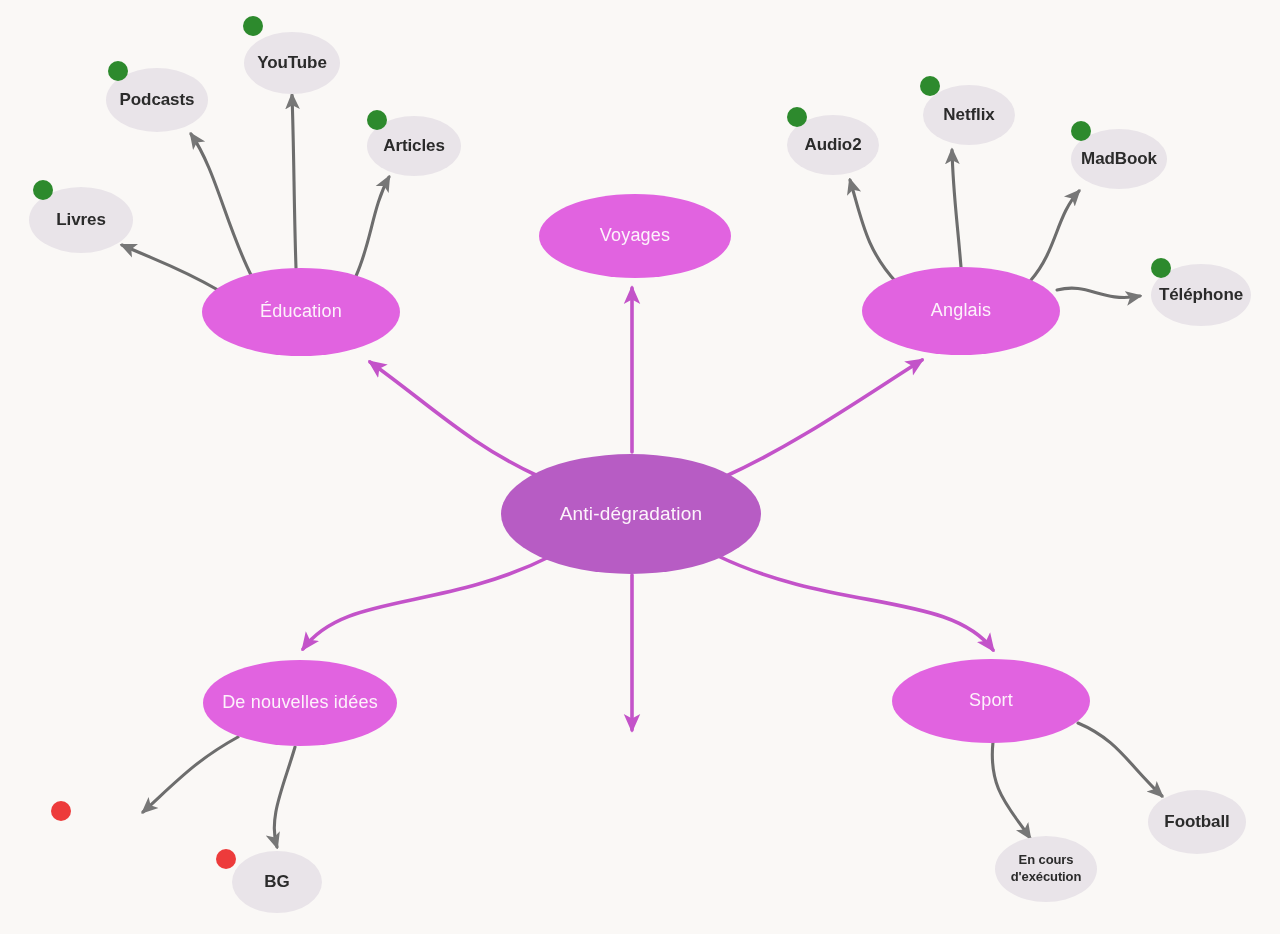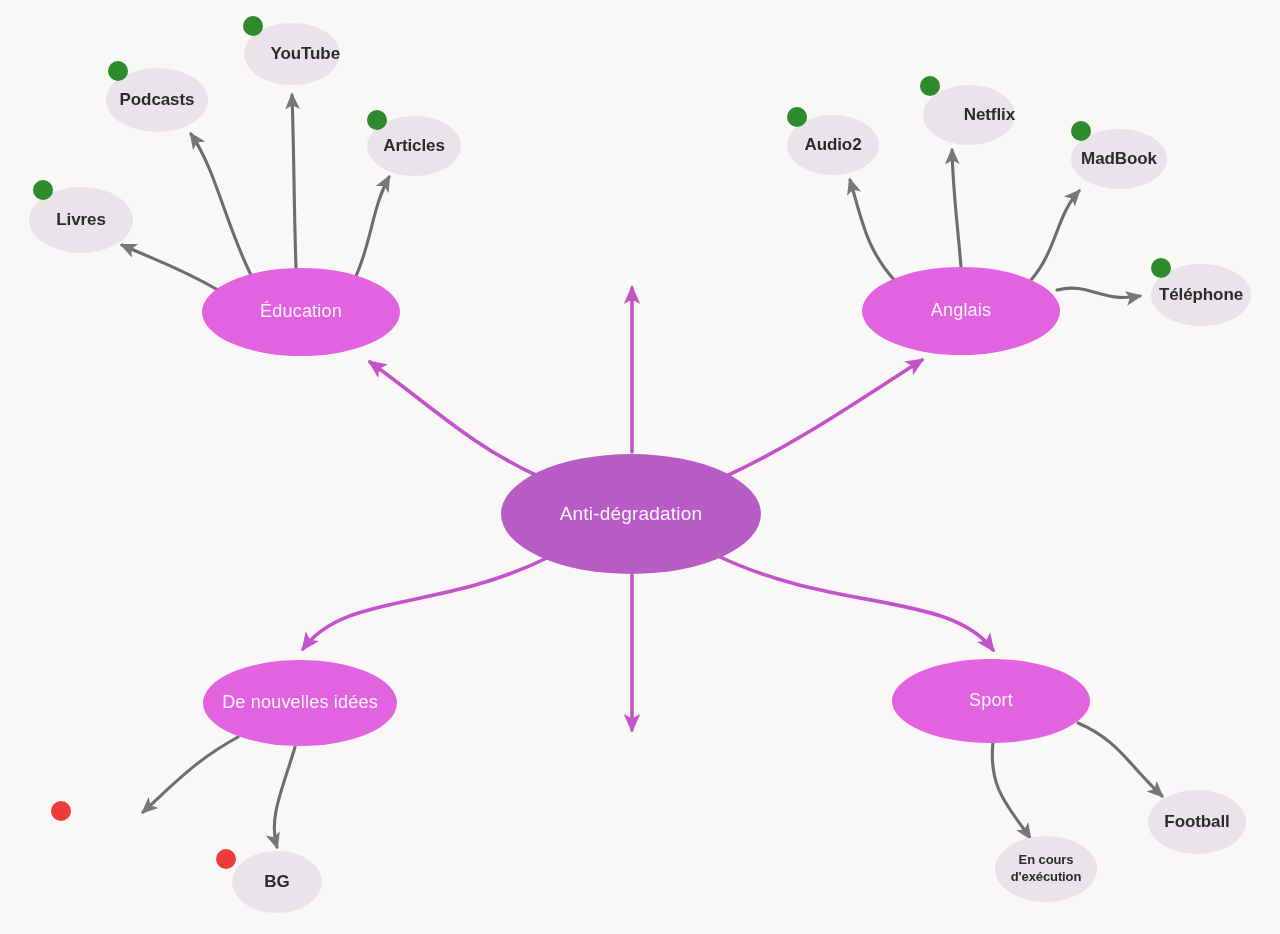--- a/index.html
+++ b/index.html
@@ -114,20 +114,23 @@
   </svg>
 
   <div class="node node-root" style="left:501px; top:454px; width:260px; height:120px;">
     <span class="node-label">Anti-dégradation</span>
   </div>
 
   <div class="node node-branch" style="left:202px; top:268px; width:198px; height:88px;">
     <span class="node-label">Éducation</span>
   </div>
 
+  <div class="node node-branch" style="left:539px; top:194px; width:192px; height:84px;">
+    <span class="node-label">Voyages</span>
+  </div>
 
   <div class="node node-branch" style="left:862px; top:267px; width:198px; height:88px;">
     <span class="node-label">Anglais</span>
   </div>
 
   <div class="node node-branch" style="left:203px; top:660px; width:194px; height:86px;">
     <span class="node-label">De nouvelles idées</span>
   </div>
 
 
@@ -138,36 +141,36 @@
   <div class="node node-branch" style="left:892px; top:659px; width:198px; height:84px;">
     <span class="node-label">Sport</span>
   </div>
   <span class="status-dot" style="left:33px; top:180px; background:#2d8a2d;"></span>
 
   <div class="node node-leaf" style="left:106px; top:68px; width:102px; height:64px;">
     <span class="node-label">Podcasts</span>
   </div>
   <span class="status-dot" style="left:108px; top:61px; background:#2d8a2d;"></span>
 
-  <div class="node node-leaf" style="left:244px; top:23px; width:96px; height:62px;justify-content:flex-end;">
+  <div class="node node-leaf" style="left:244px; top:32px; width:96px; height:62px;">
     <span class="node-label">YouTube</span>
   </div>
   <span class="status-dot" style="left:243px; top:16px; background:#2d8a2d;"></span>
 
   <div class="node node-leaf" style="left:367px; top:116px; width:94px; height:60px;text-align:right;">
     <span class="node-label">Articles</span>
   </div>
   <span class="status-dot" style="left:367px; top:110px; background:#2d8a2d;"></span>
 
   <div class="node node-leaf" style="left:787px; top:115px; width:92px; height:60px;">
     <span class="node-label">Audio2</span>
   </div>
   <span class="status-dot" style="left:787px; top:107px; background:#2d8a2d;"></span>
 
-  <div class="node node-leaf" style="left:923px; top:85px; width:92px; height:60px;justify-content:flex-end;">
+  <div class="node node-leaf" style="left:923px; top:85px; width:92px; height:60px;">
     <span class="node-label">Netflix</span>
   </div>
   <span class="status-dot" style="left:920px; top:76px; background:#2d8a2d;"></span>
 
   <div class="node node-leaf" style="left:1071px; top:129px; width:96px; height:60px;">
     <span class="node-label">MadBook</span>
   </div>
   <span class="status-dot" style="left:1071px; top:121px; background:#2d8a2d;"></span>
 
   <div class="node node-leaf" style="left:1151px; top:264px; width:100px; height:62px;">

